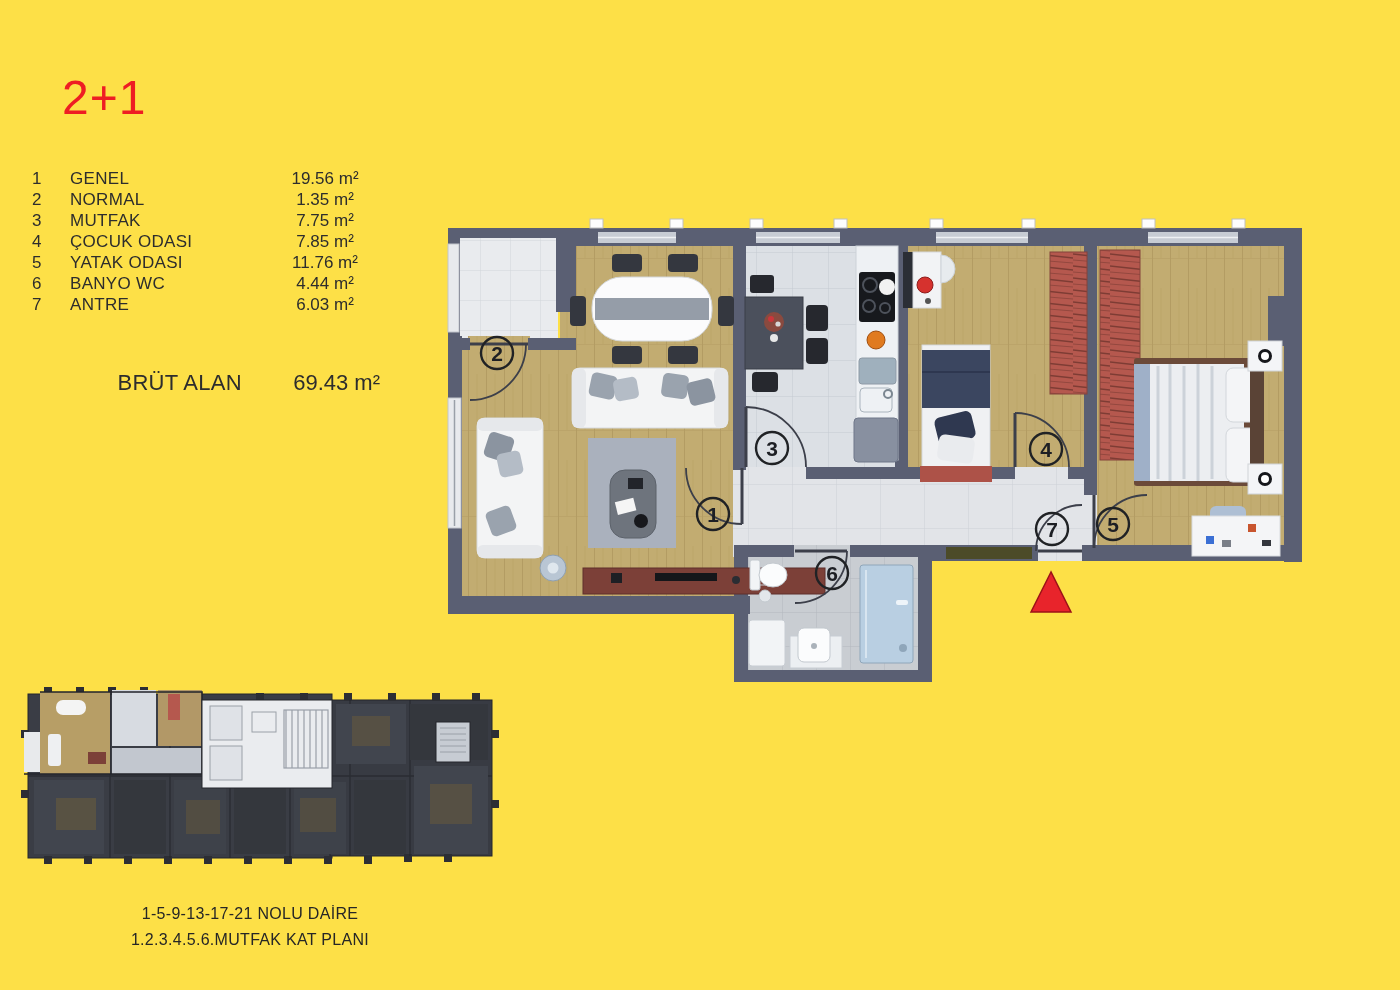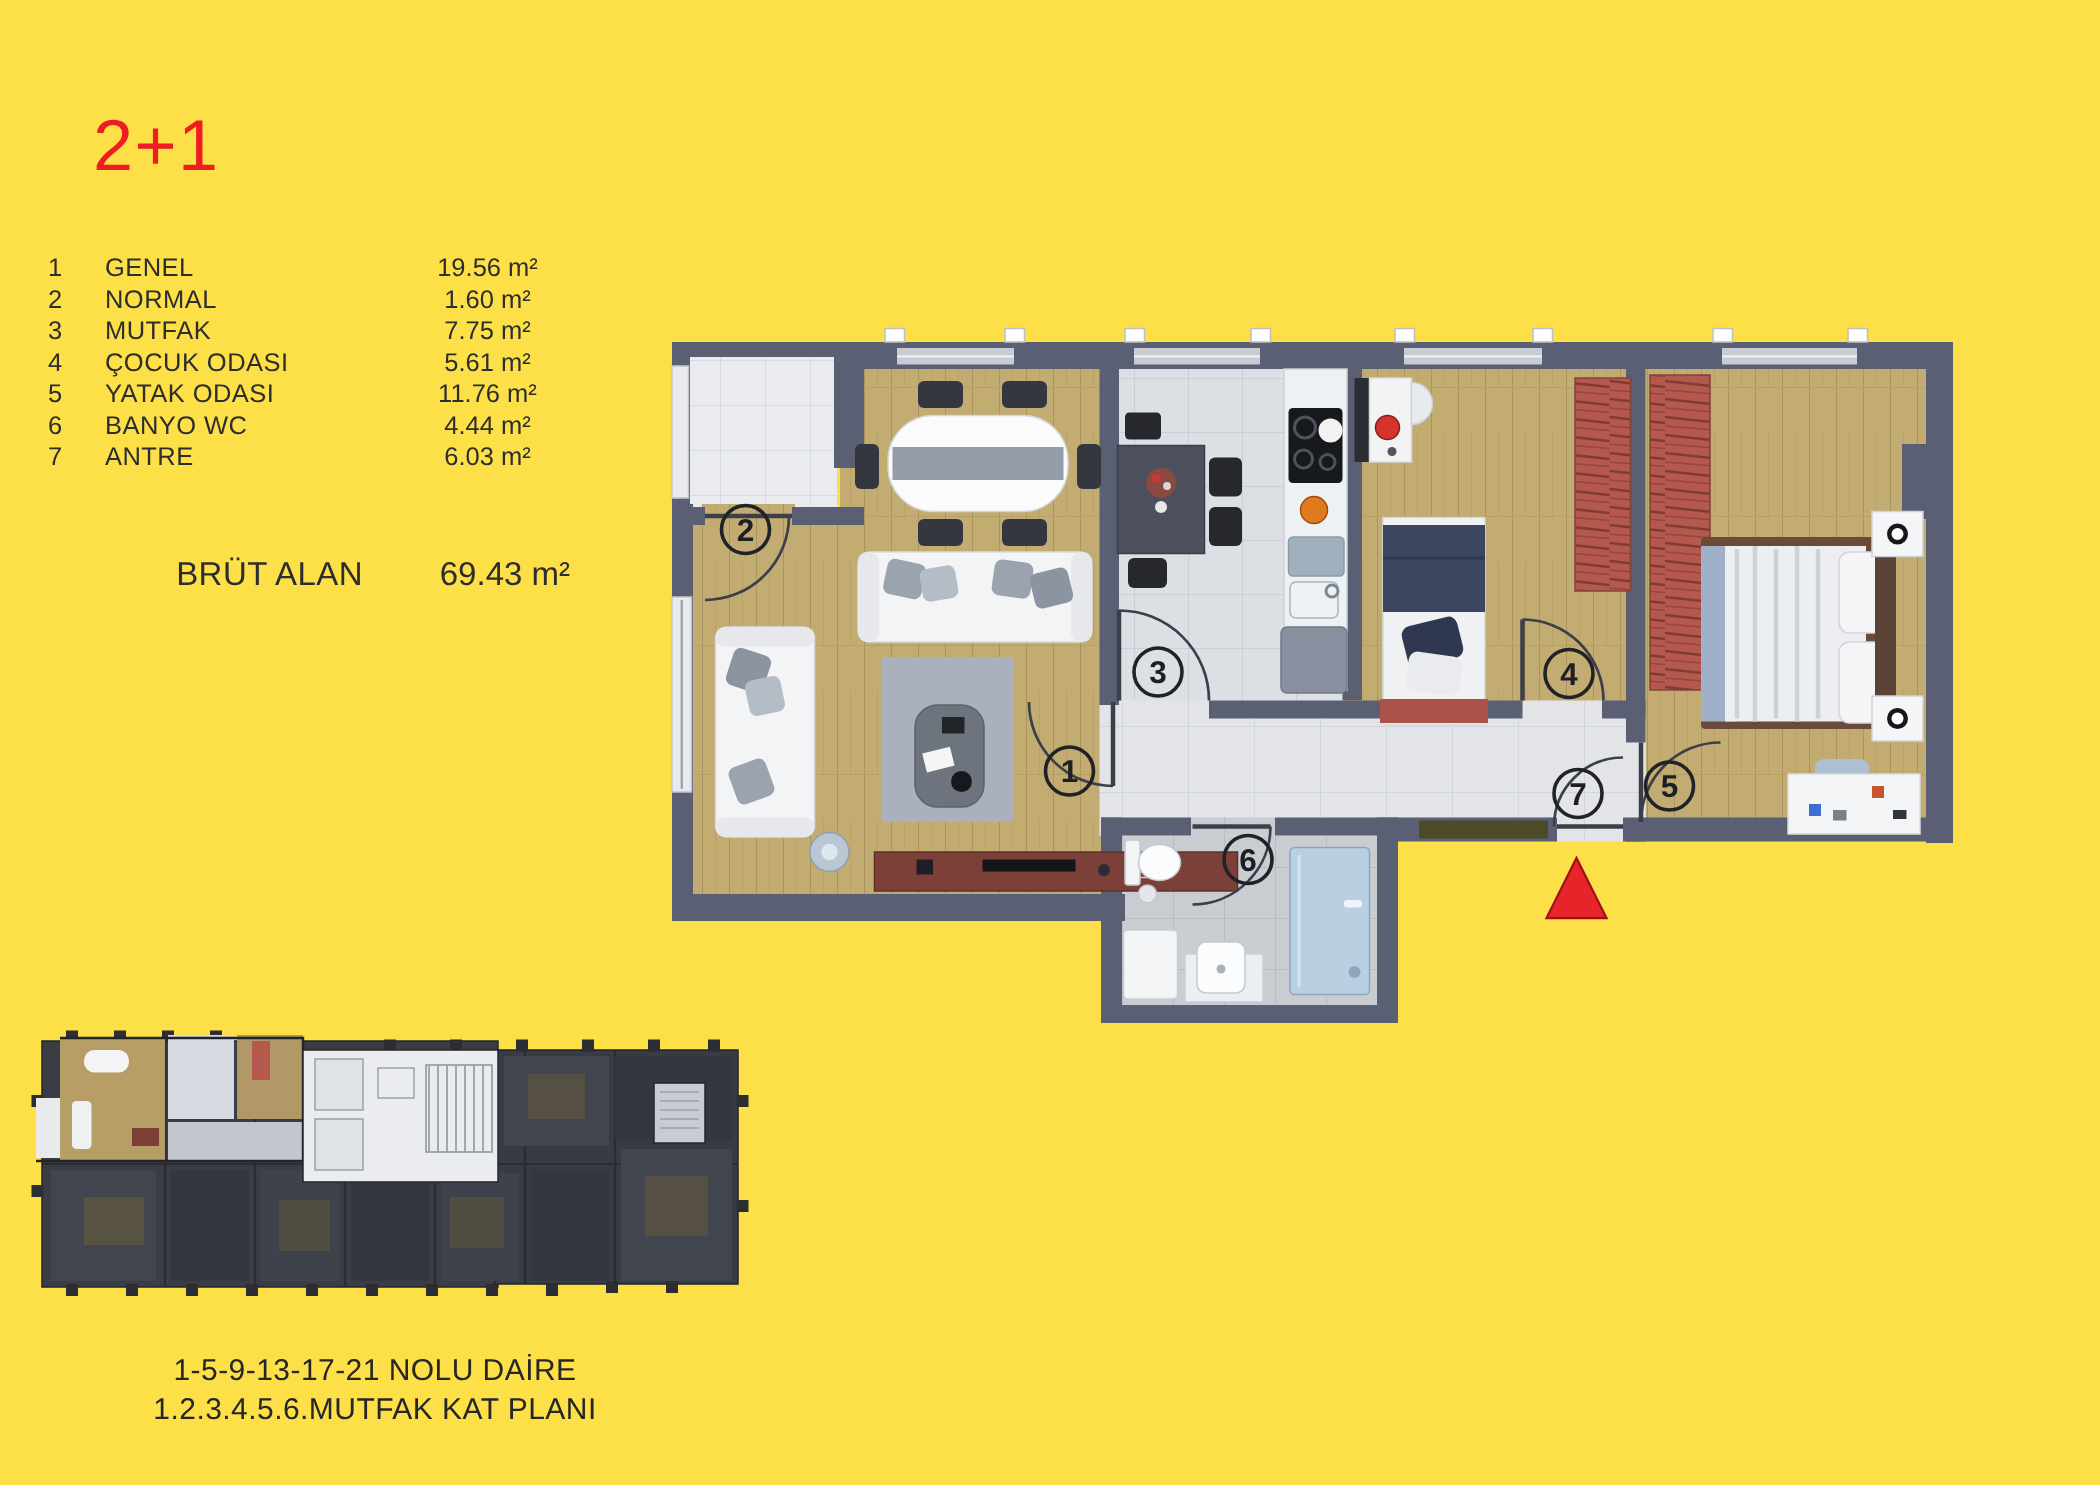--- a/index.html
+++ b/index.html
@@ -16,21 +16,21 @@
   .legend-row { display:flex; line-height:21px; }
   .legend-num { width:38px; }
   .legend-label { flex:1; letter-spacing:.3px; }
   .legend-area { width:110px; text-align:center; }
   .totals { position:absolute; left:32px; top:373px; width:348px; color:#2d2d2d; font-size:22px; }
   .totals-row { display:flex; line-height:20px; }
   .totals-label { width:210px; text-align:right; letter-spacing:.3px; }
   .totals-value { flex:1; text-align:right; }
   .caption {
     position:absolute; left:30px; top:901px; width:440px; text-align:center;
-    font-size:20px; line-height:26px; color:#262626; letter-spacing:.3px;
+    font-size:16px; line-height:26px; color:#262626; letter-spacing:.3px;
   }
   .plan-main { position:absolute; left:445px; top:195px; }
   .plan-mini { position:absolute; left:10px; top:680px; }
   svg text.marker {
     font-family:"Liberation Sans", sans-serif; font-size:21px; font-weight:600; fill:#1d1f24;
   }
 </style>
 </head>
 <body>
 
@@ -40,31 +40,31 @@
 
   <div class="legend">
     <div class="legend-row">
       <span class="legend-num">1</span>
       <span class="legend-label">GENEL</span>
       <span class="legend-area">19.56 m²</span>
     </div>
     <div class="legend-row">
       <span class="legend-num">2</span>
       <span class="legend-label">NORMAL</span>
-      <span class="legend-area">1.60 m²</span>
+      <span class="legend-area">1.35 m²</span>
     </div>
     <div class="legend-row">
       <span class="legend-num">3</span>
       <span class="legend-label">MUTFAK</span>
       <span class="legend-area">7.75 m²</span>
     </div>
     <div class="legend-row">
       <span class="legend-num">4</span>
       <span class="legend-label">ÇOCUK ODASI</span>
-      <span class="legend-area">5.61 m²</span>
+      <span class="legend-area">7.85 m²</span>
     </div>
     <div class="legend-row">
       <span class="legend-num">5</span>
       <span class="legend-label">YATAK ODASI</span>
       <span class="legend-area">11.76 m²</span>
     </div>
     <div class="legend-row">
       <span class="legend-num">6</span>
       <span class="legend-label">BANYO WC</span>
       <span class="legend-area">4.44 m²</span>

